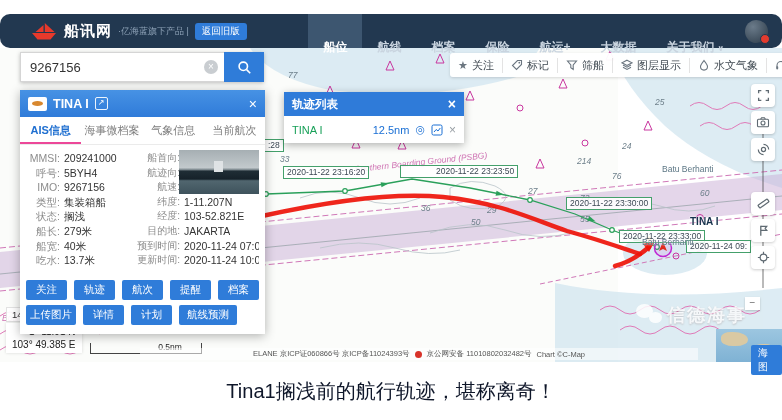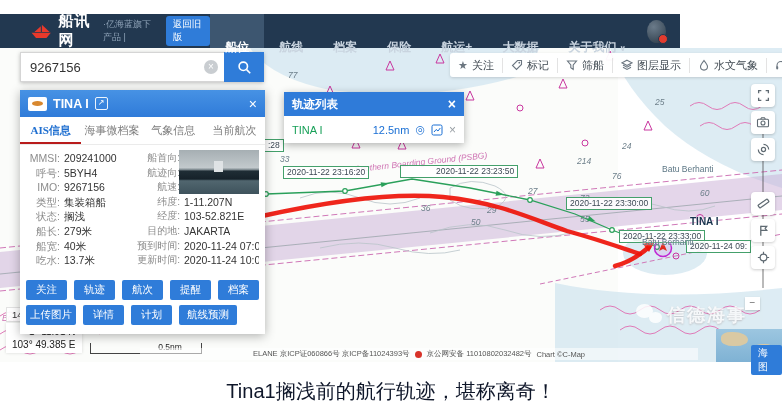--- a/index.html
+++ b/index.html
@@ -1,20 +1,20 @@
 <!DOCTYPE html>
 <html><head>
 <meta charset="utf-8">
 <style>
   html,body{margin:0;padding:0;background:#fff;}
   .shot{position:relative;width:782px;height:420px;overflow:hidden;background:#fff;
         font-family:"Liberation Sans","DejaVu Sans",sans-serif;-webkit-font-smoothing:antialiased;}
   
-  .topbar{position:absolute;left:0;top:14px;width:680px;height:34px;background:#223850;
-          display:flex;align-items:center;z-index:8;}
+  .topbar{position:absolute;left:0;top:14px;width:782px;height:34px;background:#223850;
+          display:flex;align-items:center;z-index:8;border-radius:10px;}
   .brand{display:flex;align-items:center;margin-left:30px;gap:6px;}
   .brand-name{color:#fff;font-size:15px;font-weight:bold;letter-spacing:1px;}
   .brand-sub{color:#8fa3b8;font-size:9px;}
   .badge{background:#2f7cd9;color:#fff;font-size:9.5px;padding:2px 7px;border-radius:3px;cursor:pointer;}
   .nav{margin-left:auto;display:flex;height:34px;align-items:stretch;}
   .nav-item{padding:16px 15px;line-height:34px;font-size:12px;color:#c9d4df;cursor:pointer;white-space:nowrap;font-weight:bold;}
   .nav-item.active{background:#3d5670;color:#fff;}
   .chev{font-size:8px;margin-left:3px;color:#c9d4df;}
   .avatar{width:23px;height:23px;border-radius:50%;background:radial-gradient(circle at 35% 30%,#6b7b8a,#2a3947);
           margin:0 14px 0 6px;position:relative;align-self:center;cursor:pointer;}
@@ -40,21 +40,21 @@
   .panel-h{height:27px;background:linear-gradient(#4792e4,#2f7bd9);display:flex;align-items:center;
          padding:0 8px;gap:6px;color:#fff;}
   .flagbox{width:19px;height:14px;background:#fff;border-radius:2px;position:relative;flex:0 0 auto;}
   .flagbox::after{content:"";position:absolute;left:4px;top:4px;width:11px;height:5px;border-radius:50%;background:#d8882f;}
   .panel-title{font-weight:bold;font-size:12.5px;}
   .extlink{width:11px;height:11px;border:1px solid rgba(255,255,255,.9);font-size:8px;line-height:10px;
          text-align:center;border-radius:2px;cursor:pointer;}
   .panel-x,.tl-x{margin-left:auto;font-size:14px;color:#fff;cursor:pointer;line-height:1;}
   .tabs{display:flex;border-bottom:1px solid #ebebeb;height:27px;}
   .tab{flex:1;text-align:center;line-height:27px;font-size:11px;color:#7d7d7d;cursor:pointer;white-space:nowrap;}
-  .tab.active{color:#1f6fd0;font-weight:bold;border-bottom:2px solid #b91c1c;font-family:Liberation Serif, serif;}
+  .tab.active{color:#1f6fd0;font-weight:bold;border-bottom:2px solid #ec4899;}
   .fields{position:relative;padding:6px 6px 4px;}
   .frow{display:flex;line-height:14.6px;height:14.6px;white-space:nowrap;}
   .fl{width:34px;text-align:right;color:#8c8c8c;flex:0 0 auto;}
   .flv{width:70px;padding-left:4px;color:#333;overflow:hidden;flex:0 0 auto;}
   .fr{width:46px;text-align:right;color:#8c8c8c;flex:0 0 auto;font-size:10px;}
   .frv{padding-left:4px;color:#333;overflow:hidden;}
   .photo{position:absolute;right:6px;top:5px;width:80px;height:44px;
          background:linear-gradient(180deg,#a6afb3 0%,#c2c9cc 40%,#8c979c 44%,#1f2d35 48%,#16222a 66%,#51666f 70%,#3e525c 100%);}
   .photo::after{content:"";position:absolute;left:35px;top:11px;width:9px;height:11px;background:#dfe3e5;}
   .btns{padding:3px 6px 9px;}

